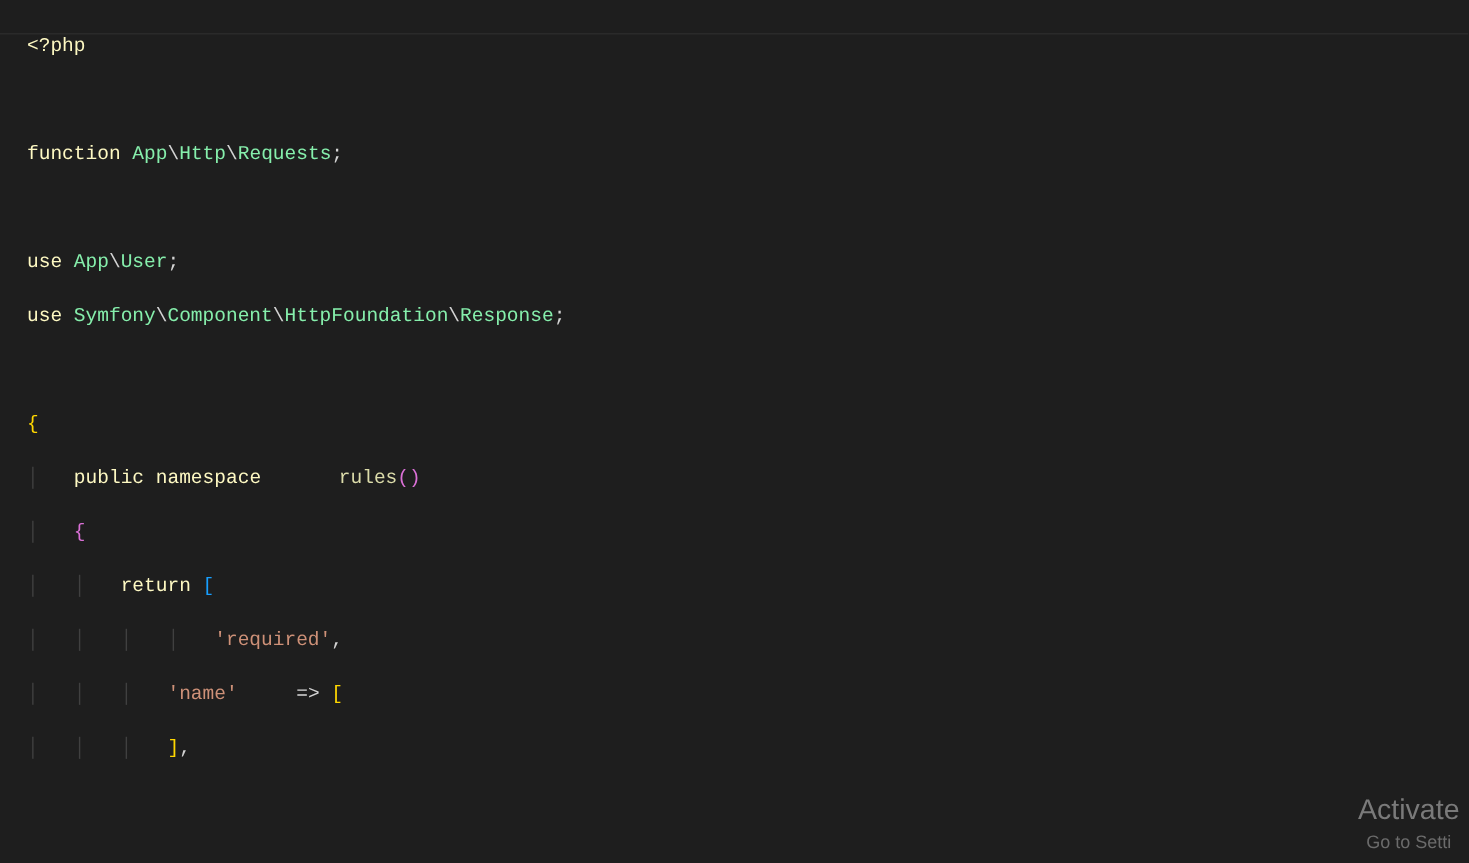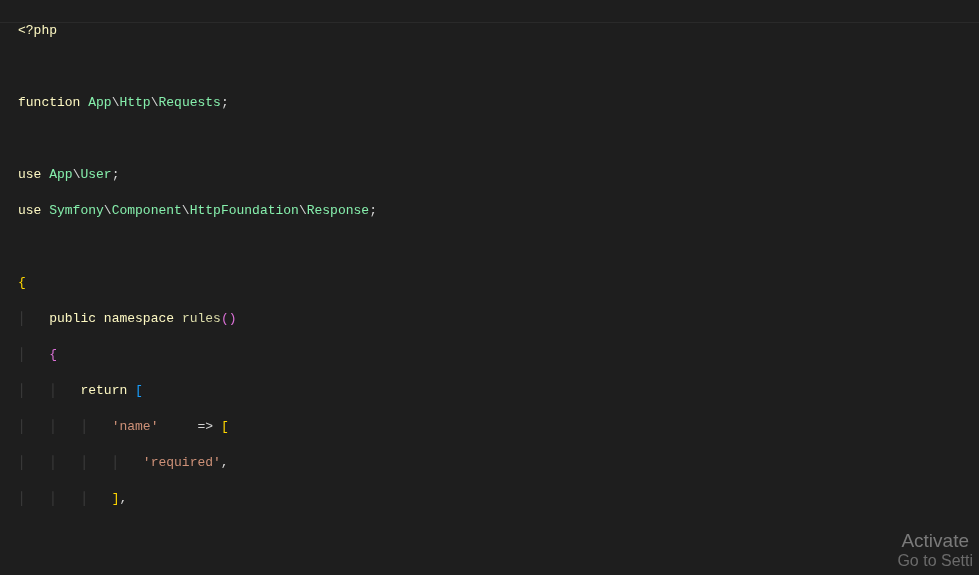--- a/index.html
+++ b/index.html
@@ -14,40 +14,40 @@
     position: relative;
   }
   .editor {
     padding: 4px 0 0 18px;
     color: #d4d4d4;
     white-space: pre;
   }
   .line { height: 18px; }
   .k-blue { color: #fef9c3; }      
   .k-teal { color: #86efac; }      
-  .k-yellow { color: #dcdcaa; }    
+  .k-yellow { color: #dcdcaa; margin-left: 44px; }    
   .k-gold { color: #ffd700; }      
   .k-pink { color: #da70d6; }      
   .k-lblue { color: #179fff; }     
   .k-str { color: #ce9178; }       
   .k-punct { color: #d4d4d4; }     
   .guide { color: #404040; }       
   .watermark {
     position: absolute;
     right: 6px;
     bottom: 4px;
     color: #6b6b6b;
     font-family: "Segoe UI", Arial, sans-serif;
     font-size: 16px;
     line-height: 20px;
     text-align: center;
     pointer-events: none;
   }
   .watermark .t1 { font-size: 19px; color: #7a7a7a; }
-  .watermark .t2 { font-size: 16px; color: #6b6b6b; }
+  .watermark .t2 { font-size: 12px; color: #6b6b6b; }
   .topline {
     position: absolute;
     top: 22px; left: 0; right: 0;
     border-top: 1px solid #2a2a2a;
   }
 </style>
 </head>
 <body>
 
 <div class="editor">
@@ -55,22 +55,22 @@
 <div class="line"> </div>
 <div class="line"><span class="k-blue">function</span> <span class="k-teal">App</span><span class="k-punct">\</span><span class="k-teal">Http</span><span class="k-punct">\</span><span class="k-teal">Requests</span><span class="k-punct">;</span></div>
 <div class="line"> </div>
 <div class="line"><span class="k-blue">use</span> <span class="k-teal">App</span><span class="k-punct">\</span><span class="k-teal">User</span><span class="k-punct">;</span></div>
 <div class="line"><span class="k-blue">use</span> <span class="k-teal">Symfony</span><span class="k-punct">\</span><span class="k-teal">Component</span><span class="k-punct">\</span><span class="k-teal">HttpFoundation</span><span class="k-punct">\</span><span class="k-teal">Response</span><span class="k-punct">;</span></div>
 <div class="line"> </div>
 <div class="line"><span class="k-gold">{</span></div>
 <div class="line"><span class="guide">│   </span><span class="k-blue">public</span> <span class="k-blue">namespace</span> <span class="k-yellow">rules</span><span class="k-pink">(</span><span class="k-pink">)</span></div>
 <div class="line"><span class="guide">│   </span><span class="k-pink">{</span></div>
 <div class="line"><span class="guide">│   │   </span><span class="k-blue">return</span> <span class="k-lblue">[</span></div>
+<div class="line"><span class="guide">│   │   │   │   </span><span class="k-str">'required'</span><span class="k-punct">,</span></div>
 <div class="line"><span class="guide">│   │   │   </span><span class="k-str">'name'</span>     <span class="k-punct">=&gt;</span> <span class="k-gold">[</span></div>
-<div class="line"><span class="guide">│   │   │   │   </span><span class="k-str">'required'</span><span class="k-punct">,</span></div>
 <div class="line"><span class="guide">│   │   │   </span><span class="k-gold">]</span><span class="k-punct">,</span></div>
 
 
 
 
 
 
 
 
 

